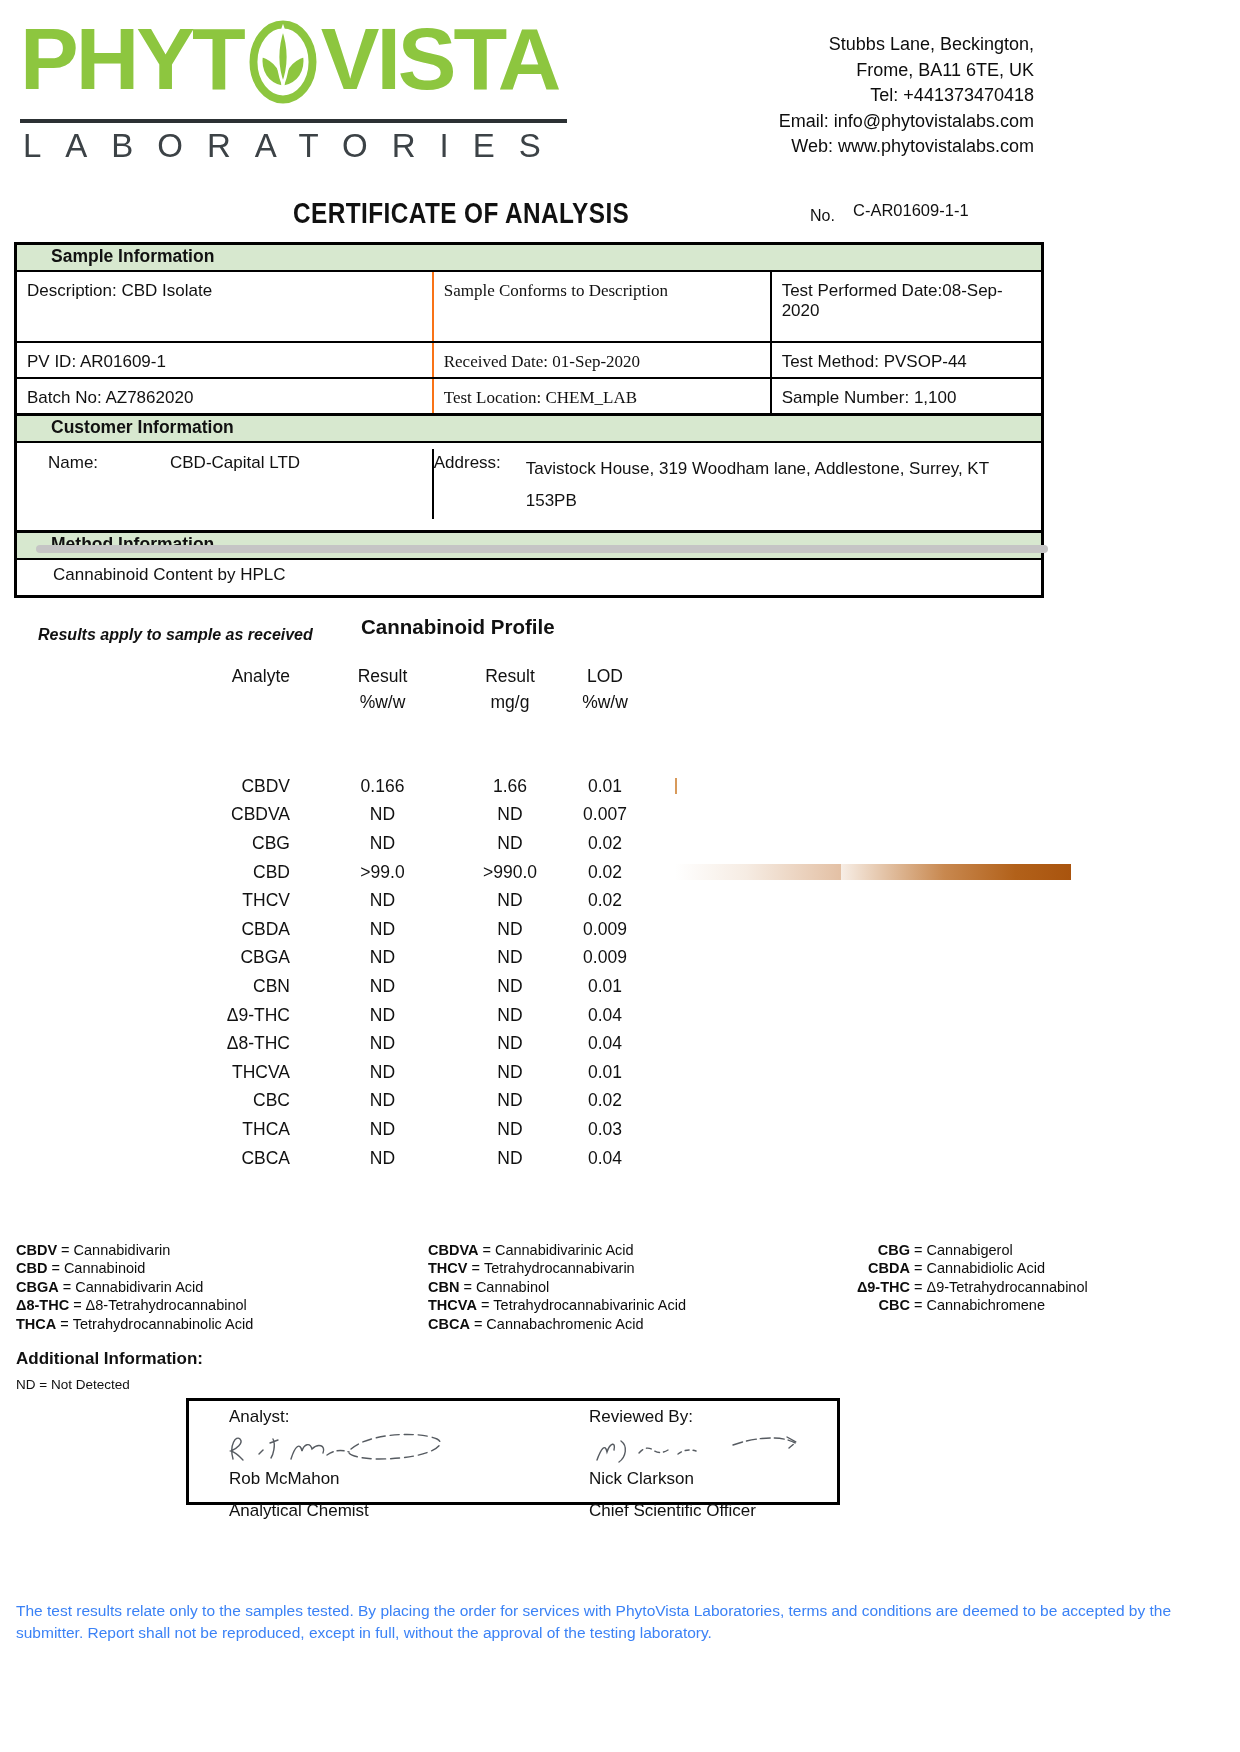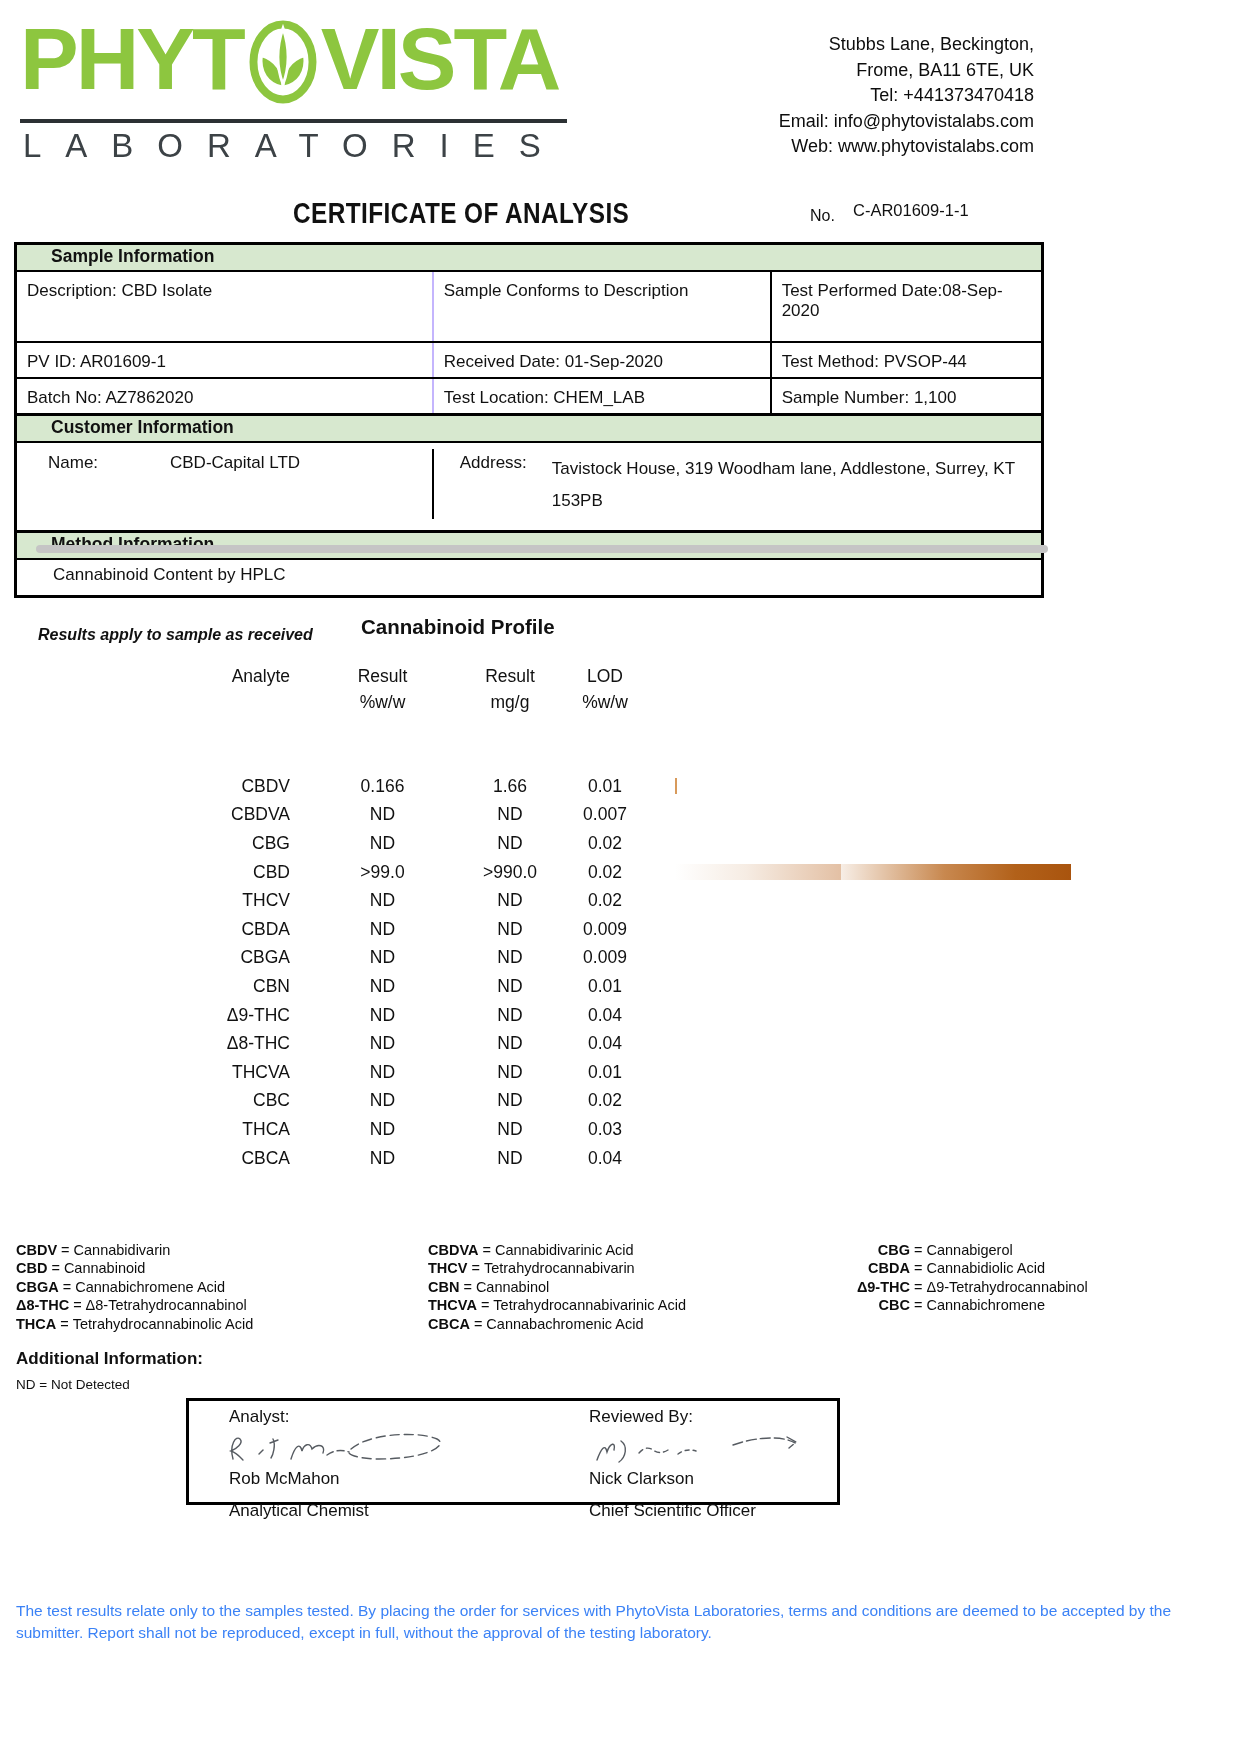--- a/index.html
+++ b/index.html
@@ -23,28 +23,28 @@
 
   
   .info-table{position:absolute;left:14px;top:242px;width:1024px;border:3px solid #000;font-size:17px;}
   .sec-head{background:#d7e8cf;font-weight:bold;font-size:17.5px;
             padding:1px 0 3px 34px;border-bottom:2px solid #000;}
   .sec-head.mid{border-top:3px solid #000;}
   .g3{display:flex;}
   .g3 + .g3{border-top:2px solid #000;}
   .g3 > div{padding:9px 8px 5px 10px;box-sizing:border-box;}
   .g3 > div:nth-child(1){width:40.5%;}
-  .g3 > div:nth-child(2){width:33%;border-left:2px solid #c4b5fd;}
+  .g3 > div:nth-child(2){width:33%;border-left:2px solid #f97316;font-family:Liberation Serif, serif;}
   .g3 > div:nth-child(3){width:26.5%;border-left:2px solid #000;}
   .g3.tall > div{padding-bottom:20px;}
   .cust{display:flex;padding:10px 0 13px 0;}
   .cust-name{width:40.5%;display:flex;box-sizing:border-box;padding-left:31px;gap:22px;}
   .cust-name .lbl{width:100px;}
   .cust-divider{width:2px;background:#000;margin:-4px 0 -2px 0;}
-  .cust-addr{flex:1;display:flex;padding-left:26px;}
+  .cust-addr{flex:1;display:flex;padding-left:0;}
   .cust-addr .lbl{width:92px;}
   .cust-addr .txt{width:478px;line-height:32px;}
   .meth{padding:5px 0 10px 36px;}
 
   .gray-bar{position:absolute;left:36px;top:545px;width:1012px;height:8px;background:#c5c5c5;border-radius:4px;}
 
   
   .note{position:absolute;left:38px;top:626px;font-size:16px;font-weight:bold;font-style:italic;}
   .profile-title{position:absolute;left:361px;top:615px;font-size:20.5px;font-weight:bold;}
   .ptable{position:absolute;left:20px;width:1200px;font-size:17.5px;}
@@ -274,21 +274,21 @@
       <div class="c-pct">ND</div>
       <div class="c-mgg">ND</div>
       <div class="c-lod">0.04</div>
       <div class="c-bar"></div>
     </div>
   </div>
 
   <div class="abbr abbr-c1">
     <div><b>CBDV</b><span class="eq">=</span><span>Cannabidivarin</span></div>
     <div><b>CBD</b><span class="eq">=</span><span>Cannabinoid</span></div>
-    <div><b>CBGA</b><span class="eq">=</span><span>Cannabichromene Acid</span></div>
+    <div><b>CBGA</b><span class="eq">=</span><span>Cannabidivarin Acid</span></div>
     <div><b>Δ8-THC</b><span class="eq">=</span><span>Δ8-Tetrahydrocannabinol</span></div>
     <div><b>THCA</b><span class="eq">=</span><span>Tetrahydrocannabinolic Acid</span></div>
   </div>
   <div class="abbr abbr-c2">
     <div><b>CBDVA</b><span class="eq">=</span><span>Cannabidivarinic Acid</span></div>
     <div><b>THCV</b><span class="eq">=</span><span>Tetrahydrocannabivarin</span></div>
     <div><b>CBN</b><span class="eq">=</span><span>Cannabinol</span></div>
     <div><b>THCVA</b><span class="eq">=</span><span>Tetrahydrocannabivarinic Acid</span></div>
     <div><b>CBCA</b><span class="eq">=</span><span>Cannabachromenic Acid</span></div>
   </div>

